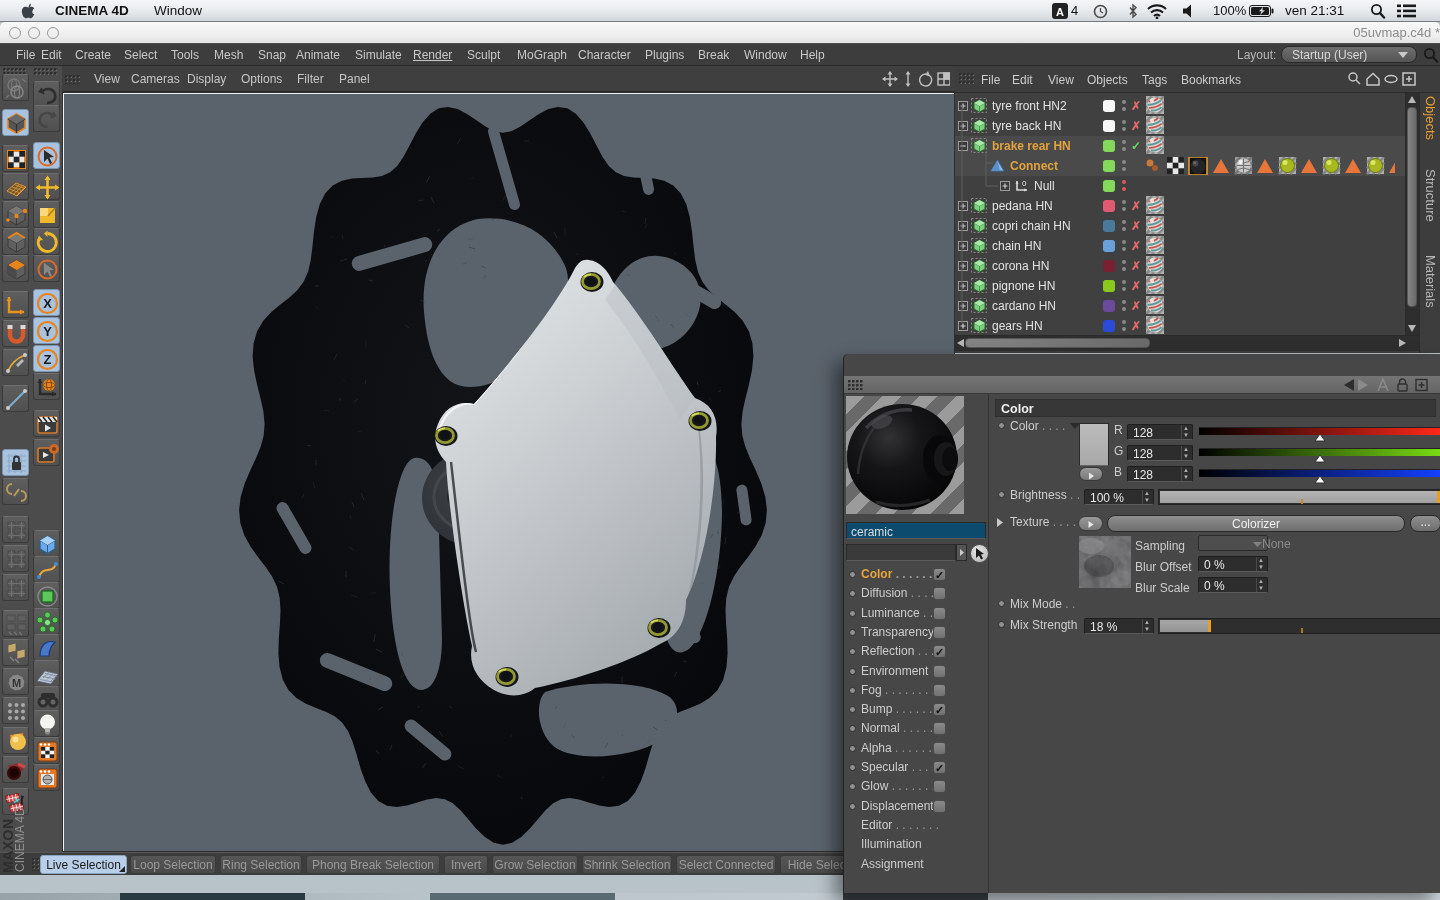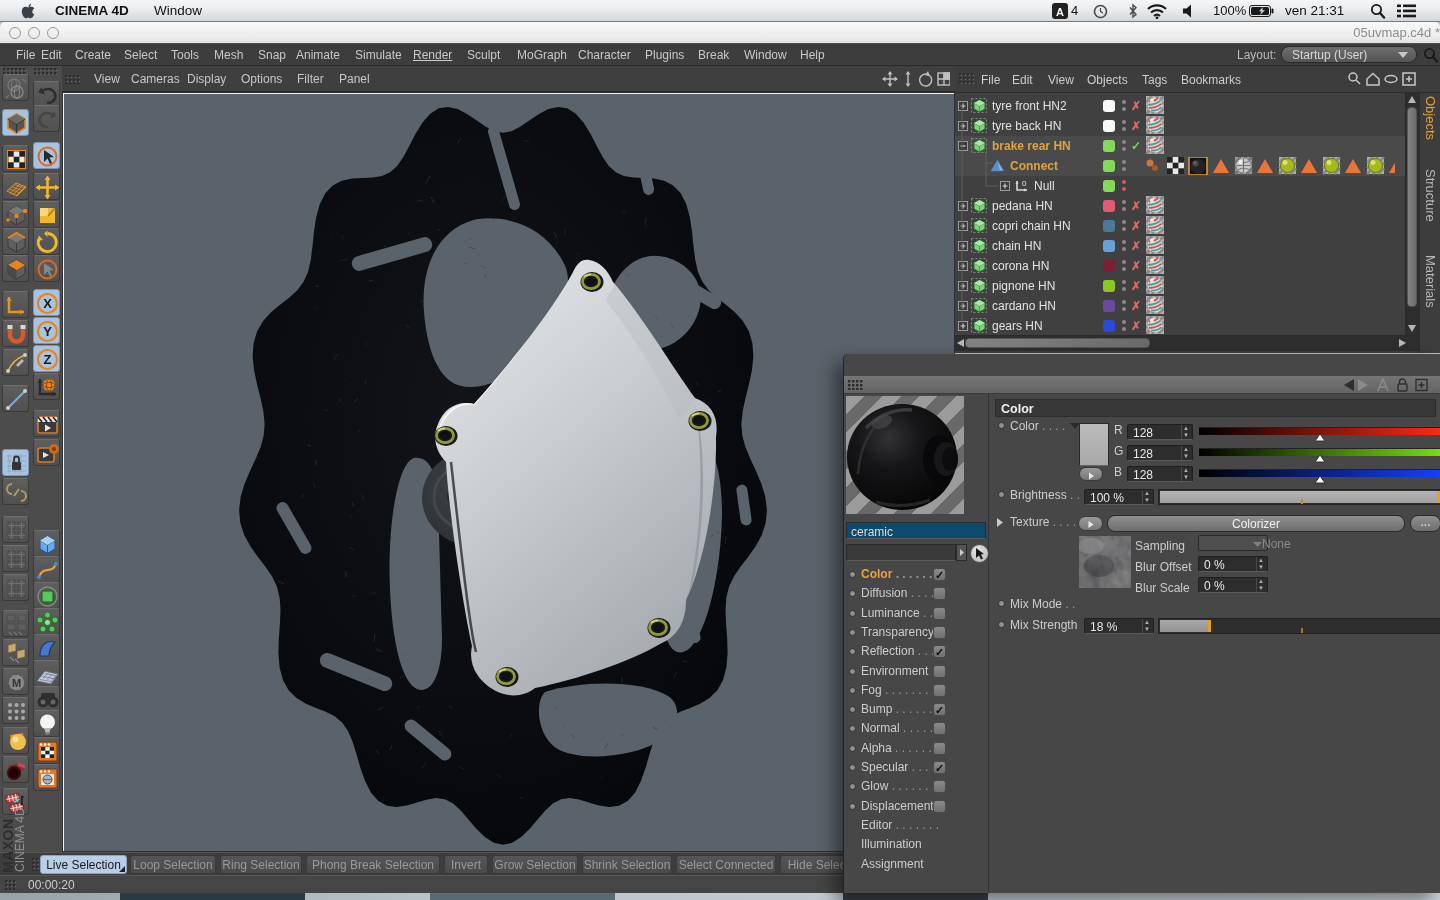--- a/index.html
+++ b/index.html
@@ -1424,21 +1424,17 @@
         </svg></div>
       <div class="selbtn" style="left:130px;width:86px;">Loop Selection</div>
       <div class="selbtn" style="left:220px;width:82px;">Ring Selection</div>
       <div class="selbtn" style="left:306px;width:134px;">Phong Break Selection</div>
       <div class="selbtn" style="left:444px;width:44px;">Invert</div>
       <div class="selbtn" style="left:492px;width:86px;">Grow Selection</div>
       <div class="selbtn" style="left:582px;width:90px;">Shrink Selection</div>
       <div class="selbtn" style="left:676px;width:100px;">Select Connected</div>
       <div class="selbtn" style="left:780px;width:90px;">Hide Selected</div>
     </div>
-<div id="timebar" class="abs">
-      <div class="grip" style="left:5px;top:4px;width:12px;height:10px;"></div>
-      <span style="position:absolute;left:28px;top:2px;">00:00:20</span>
-    </div>
 <div id="wall" class="abs">
       <div class="abs" style="left:120px;top:0;width:185px;height:7px;background:#2a3a42;"></div>
       <div class="abs" style="left:430px;top:0;width:185px;height:7px;background:#5a6a72;"></div>
       <div class="abs" style="left:843px;top:0;width:145px;height:7px;background:#3a4045;"></div>
     </div>
 </div>
 </body></html>

